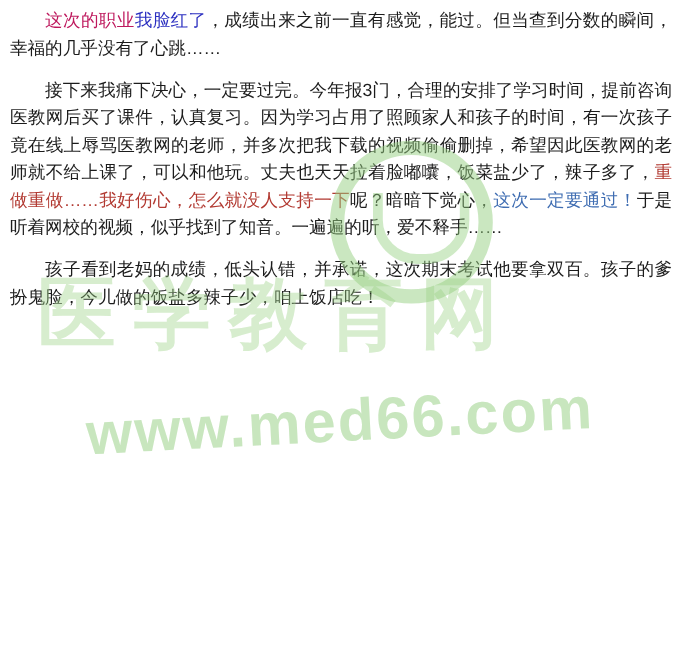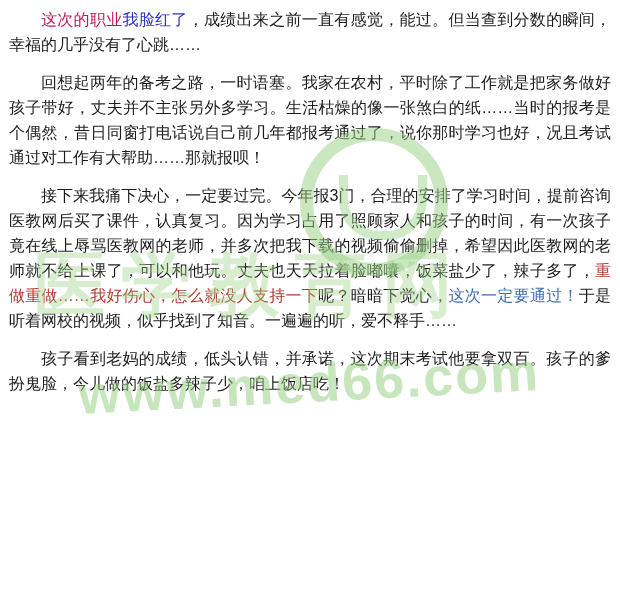--- a/index.html
+++ b/index.html
@@ -80,21 +80,20 @@
     color: rgba(150, 208, 130, 0.52);
     transform: rotate(-3deg);
     white-space: nowrap;
   }
 </style>
 </head>
 <body>
 
 <div class="article" id="article-root">
     <p><span class="seg-normal" style="color: #be185d;">这次的职业</span><span class="seg-link" style="color: rgb(42, 46, 192);">我脸红了</span><span class="seg-normal" style="color: rgb(28, 28, 28);">，成绩出来之前一直有感觉，能过。但当查到分数的瞬间，幸福的几乎没有了心跳……</span></p>
-    <p><span class="seg-normal" style="color: rgb(28, 28, 28);">回想起两年的备考之路，一时语塞。我家在农村，平时除了工作就是把家务做好孩子带好，丈夫并不主张另外多学习。生活枯燥的像一张煞白的纸……当时的报考是个偶然，昔日同窗打电话说自己前几年都报考通过了，说你那时学习也好，况且考试通过对工作有大帮助……那就报呗！</span></p>
     <p><span class="seg-normal" style="color: rgb(28, 28, 28);">接下来我痛下决心，一定要过完。今年报3门，合理的安排了学习时间，提前咨询医教网后买了课件，认真复习。因为学习占用了照顾家人和孩子的时间，有一次孩子竟在线上辱骂医教网的老师，并多次把我下载的视频偷偷删掉，希望因此医教网的老师就不给上课了，可以和他玩。丈夫也天天拉着脸嘟囔，饭菜盐少了，辣子多了，</span><span class="seg-red" style="color: rgb(178, 58, 50);">重做重做……我好伤心，怎么就没人支持一下</span><span class="seg-normal" style="color: rgb(28, 28, 28);">呢？暗暗下觉心，</span><span class="seg-accent" style="color: rgb(63, 109, 178);">这次一定要通过！</span><span class="seg-normal" style="color: rgb(28, 28, 28);">于是听着网校的视频，似乎找到了知音。一遍遍的听，爱不释手……</span></p>
     <p><span class="seg-normal" style="color: rgb(28, 28, 28);">孩子看到老妈的成绩，低头认错，并承诺，这次期末考试他要拿双百。孩子的爹扮鬼脸，今儿做的饭盐多辣子少，咱上饭店吃！</span></p>
   </div>
 
 <div class="watermark">
   <div class="wm-circle">
     <div class="wm-circle-inner"></div>
   </div>
   <div class="wm-brand">医学教育网</div>
   <div class="wm-site">www.med66.com</div>

